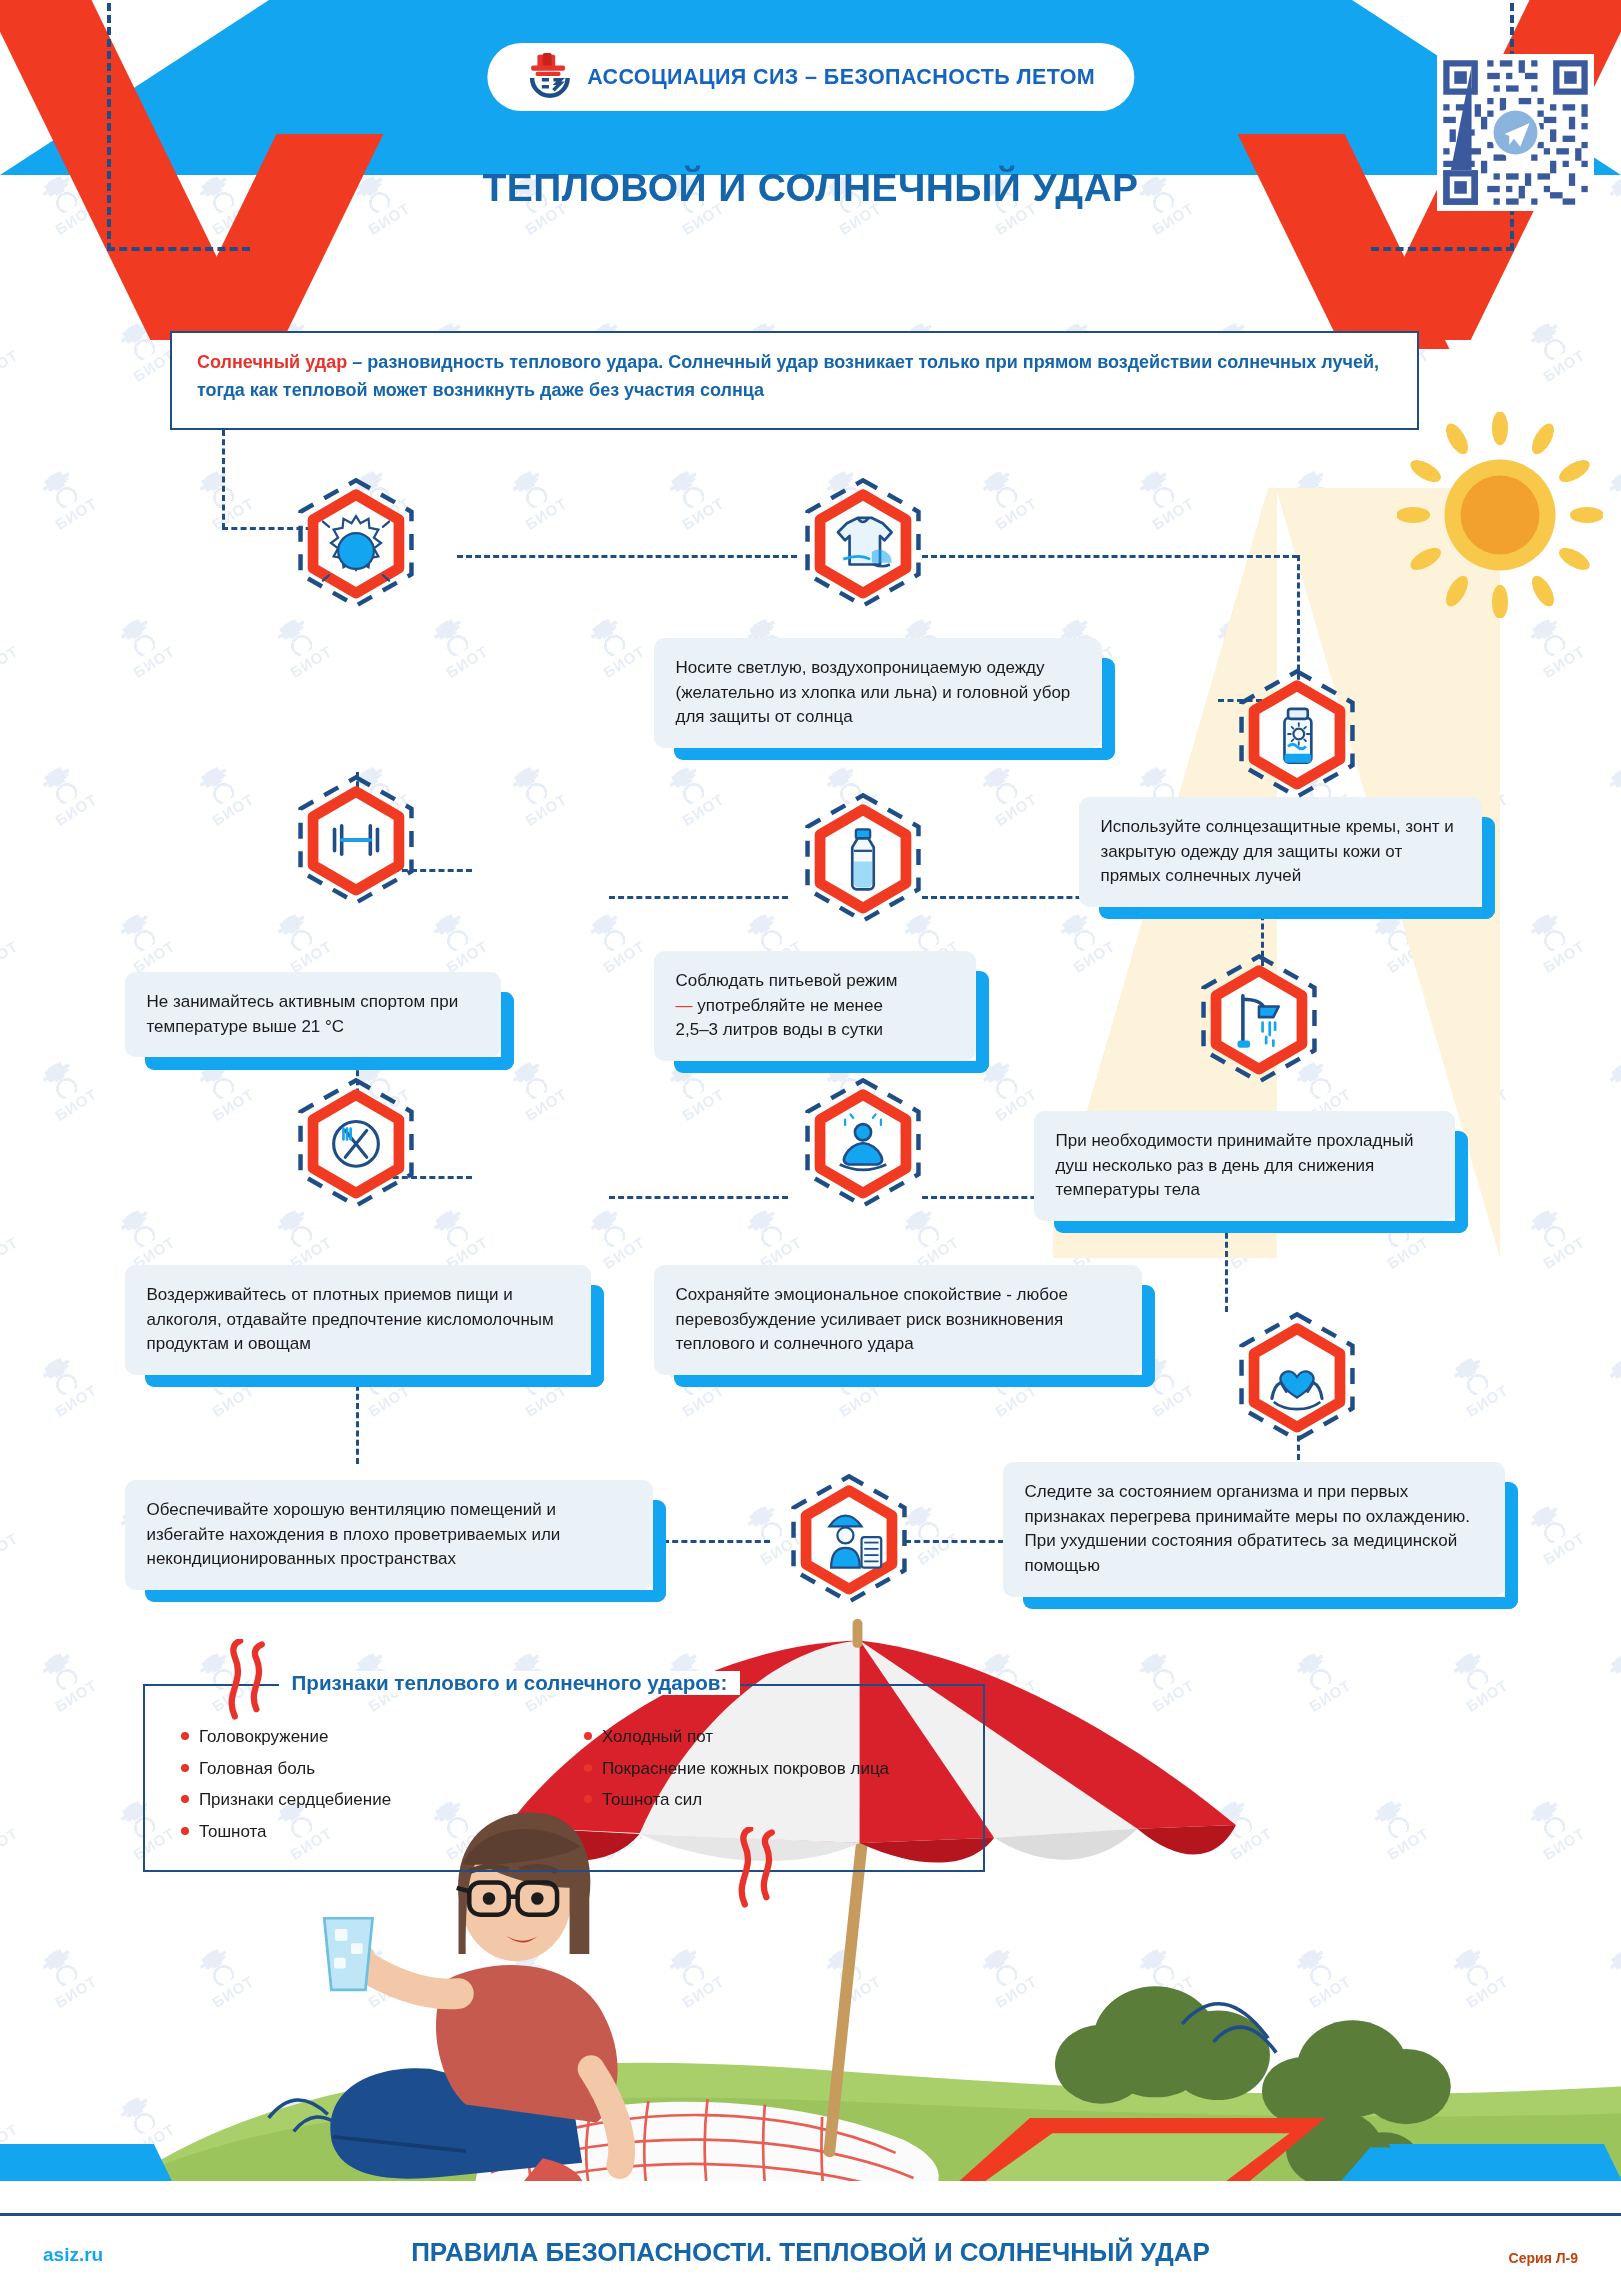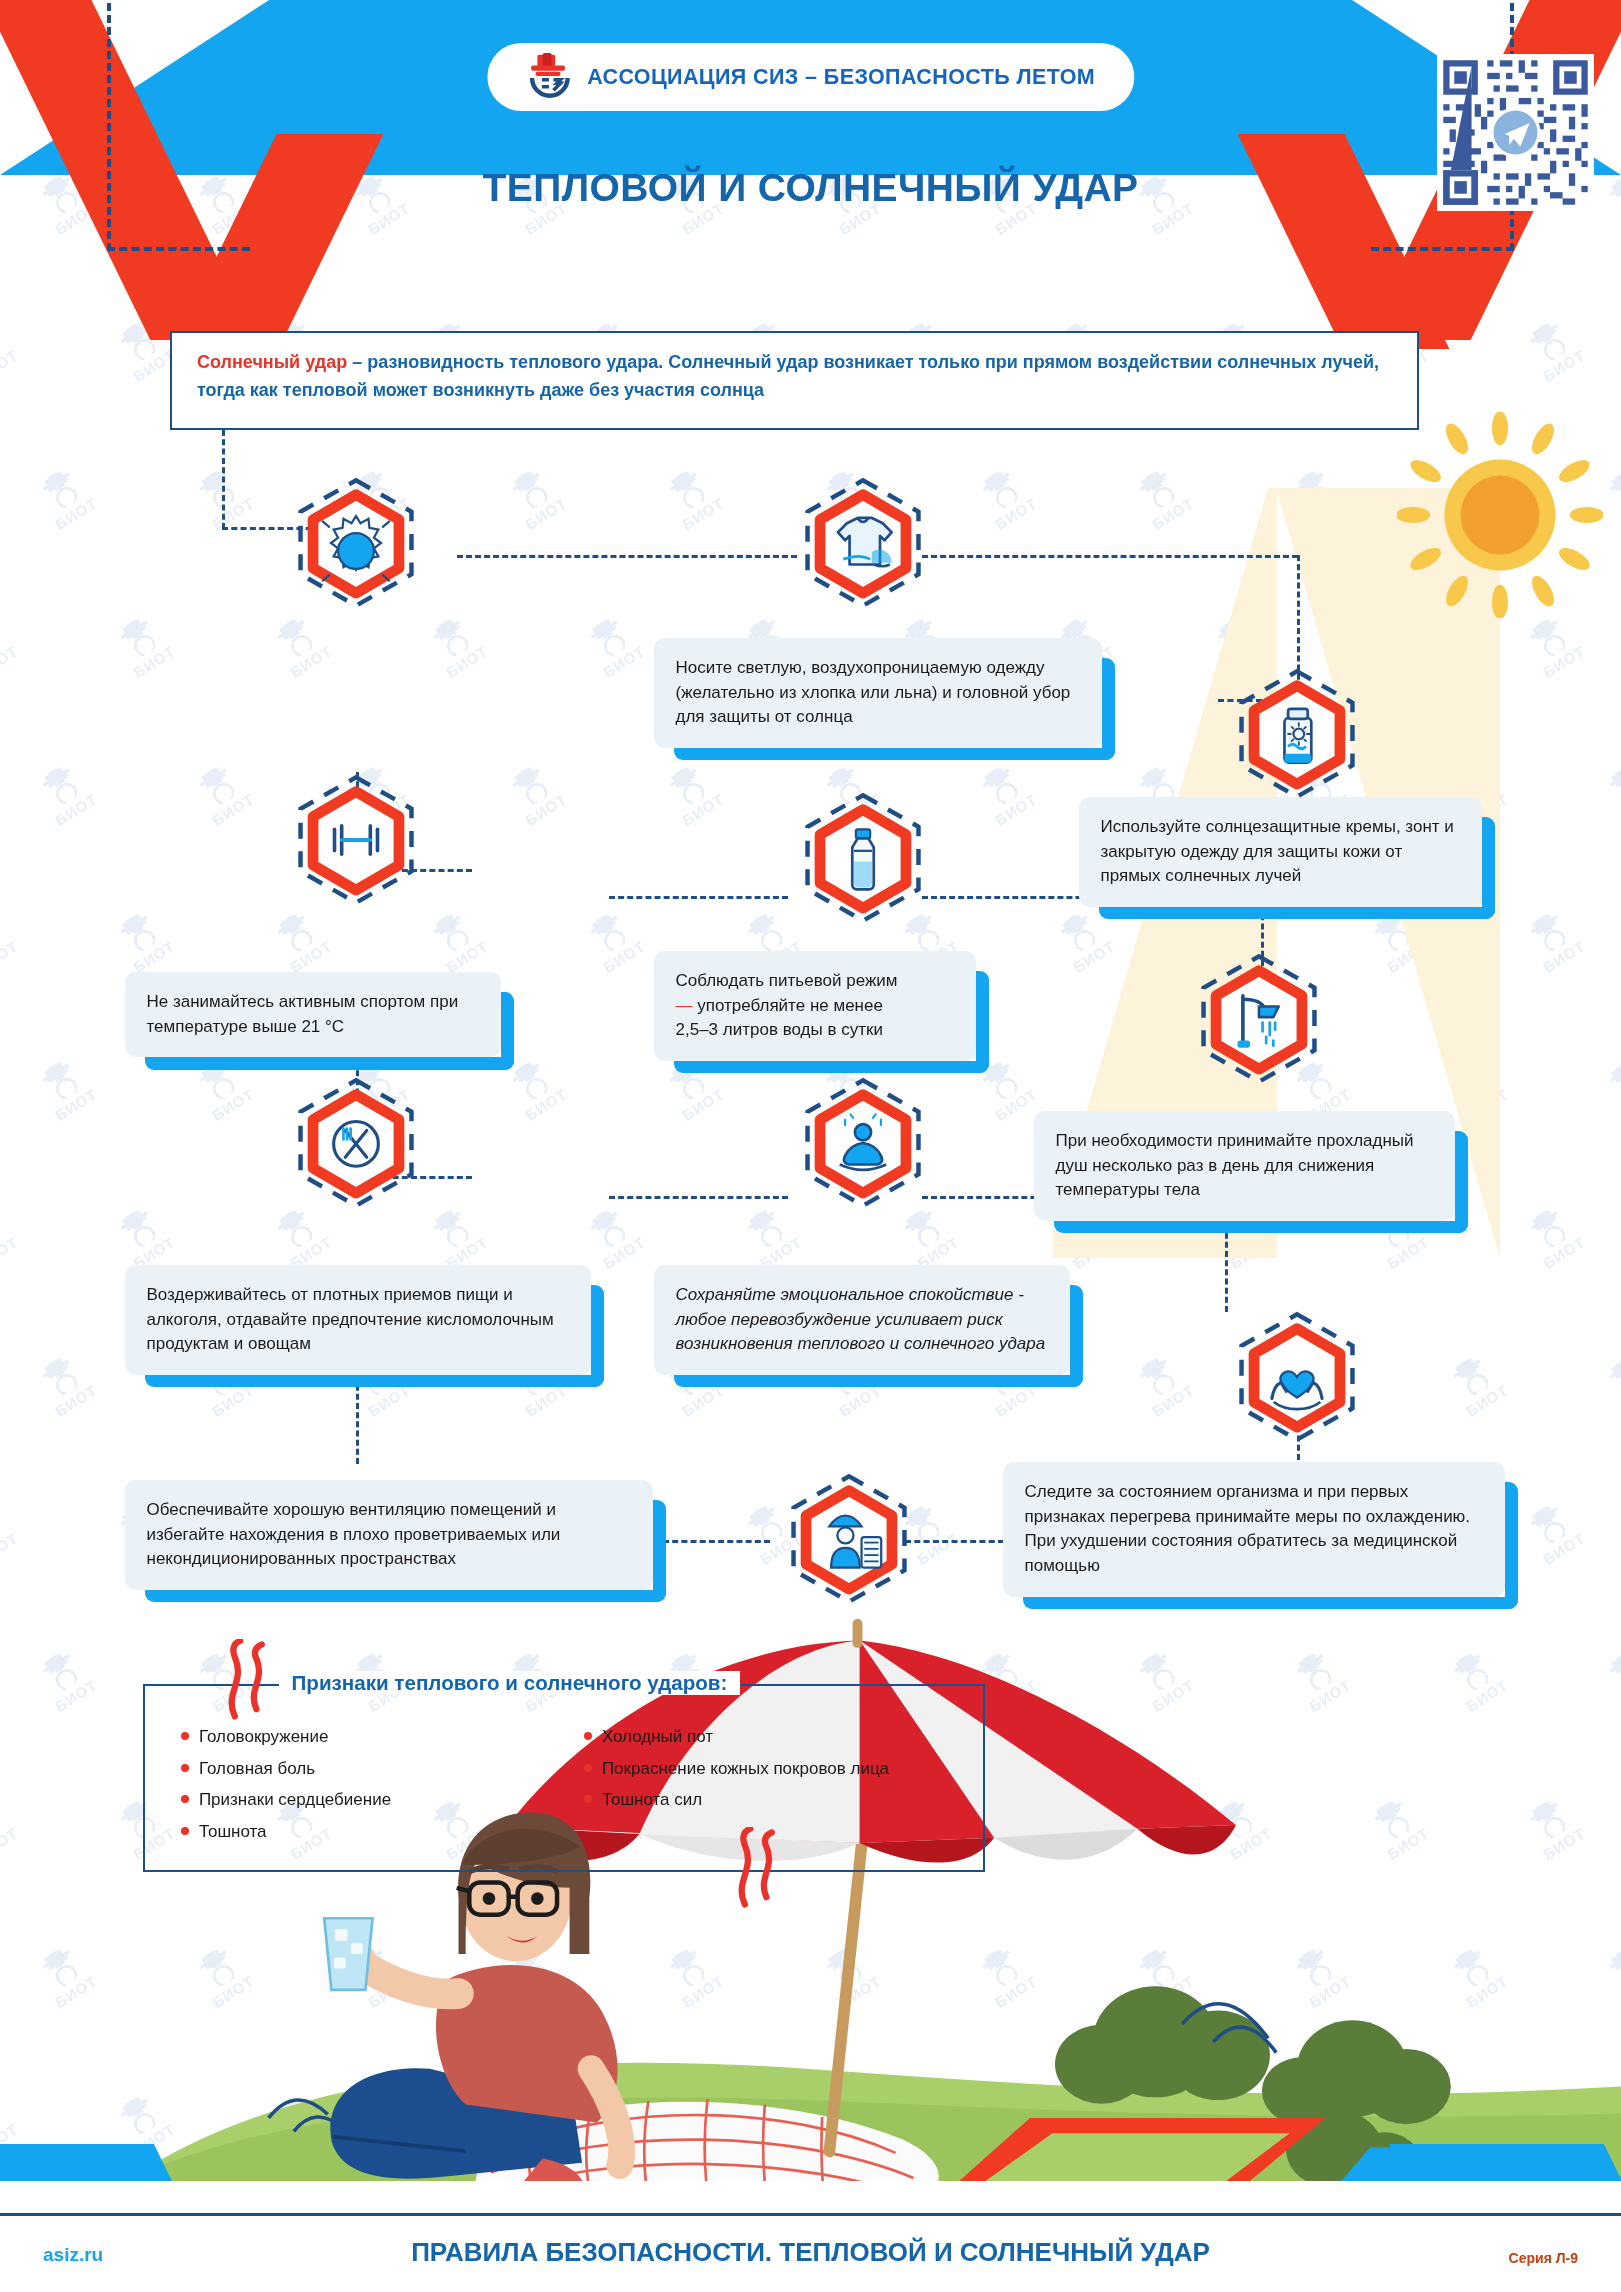--- a/index.html
+++ b/index.html
@@ -806,21 +806,21 @@
     <span class="shadow-r"></span>
     <span class="shadow-b"></span>
   </div>
 
   <div class="card" style="left:125px; top:1265px; width:466px;">
     <span>Воздерживайтесь от плотных приемов пищи и алкоголя, отдавайте предпочтение кисломолочным продуктам и овощам</span>
     <span class="shadow-r"></span>
     <span class="shadow-b"></span>
   </div>
 
-  <div class="card" style="left:654px; top:1265px; width:416px;font-style:italic;">
+  <div class="card" style="left:654px; top:1265px; width:488px;">
     <span>Сохраняйте эмоциональное спокойствие - любое перевозбуждение усиливает риск возникновения теплового и солнечного удара</span>
     <span class="shadow-r"></span>
     <span class="shadow-b"></span>
   </div>
 
   <div class="card" style="left:1003px; top:1462px; width:502px;">
     <span>Следите за состоянием организма и при первых признаках перегрева принимайте меры по охлаждению. При ухудшении состояния обратитесь за медицинской помощью</span>
     <span class="shadow-r"></span>
     <span class="shadow-b"></span>
   </div>

